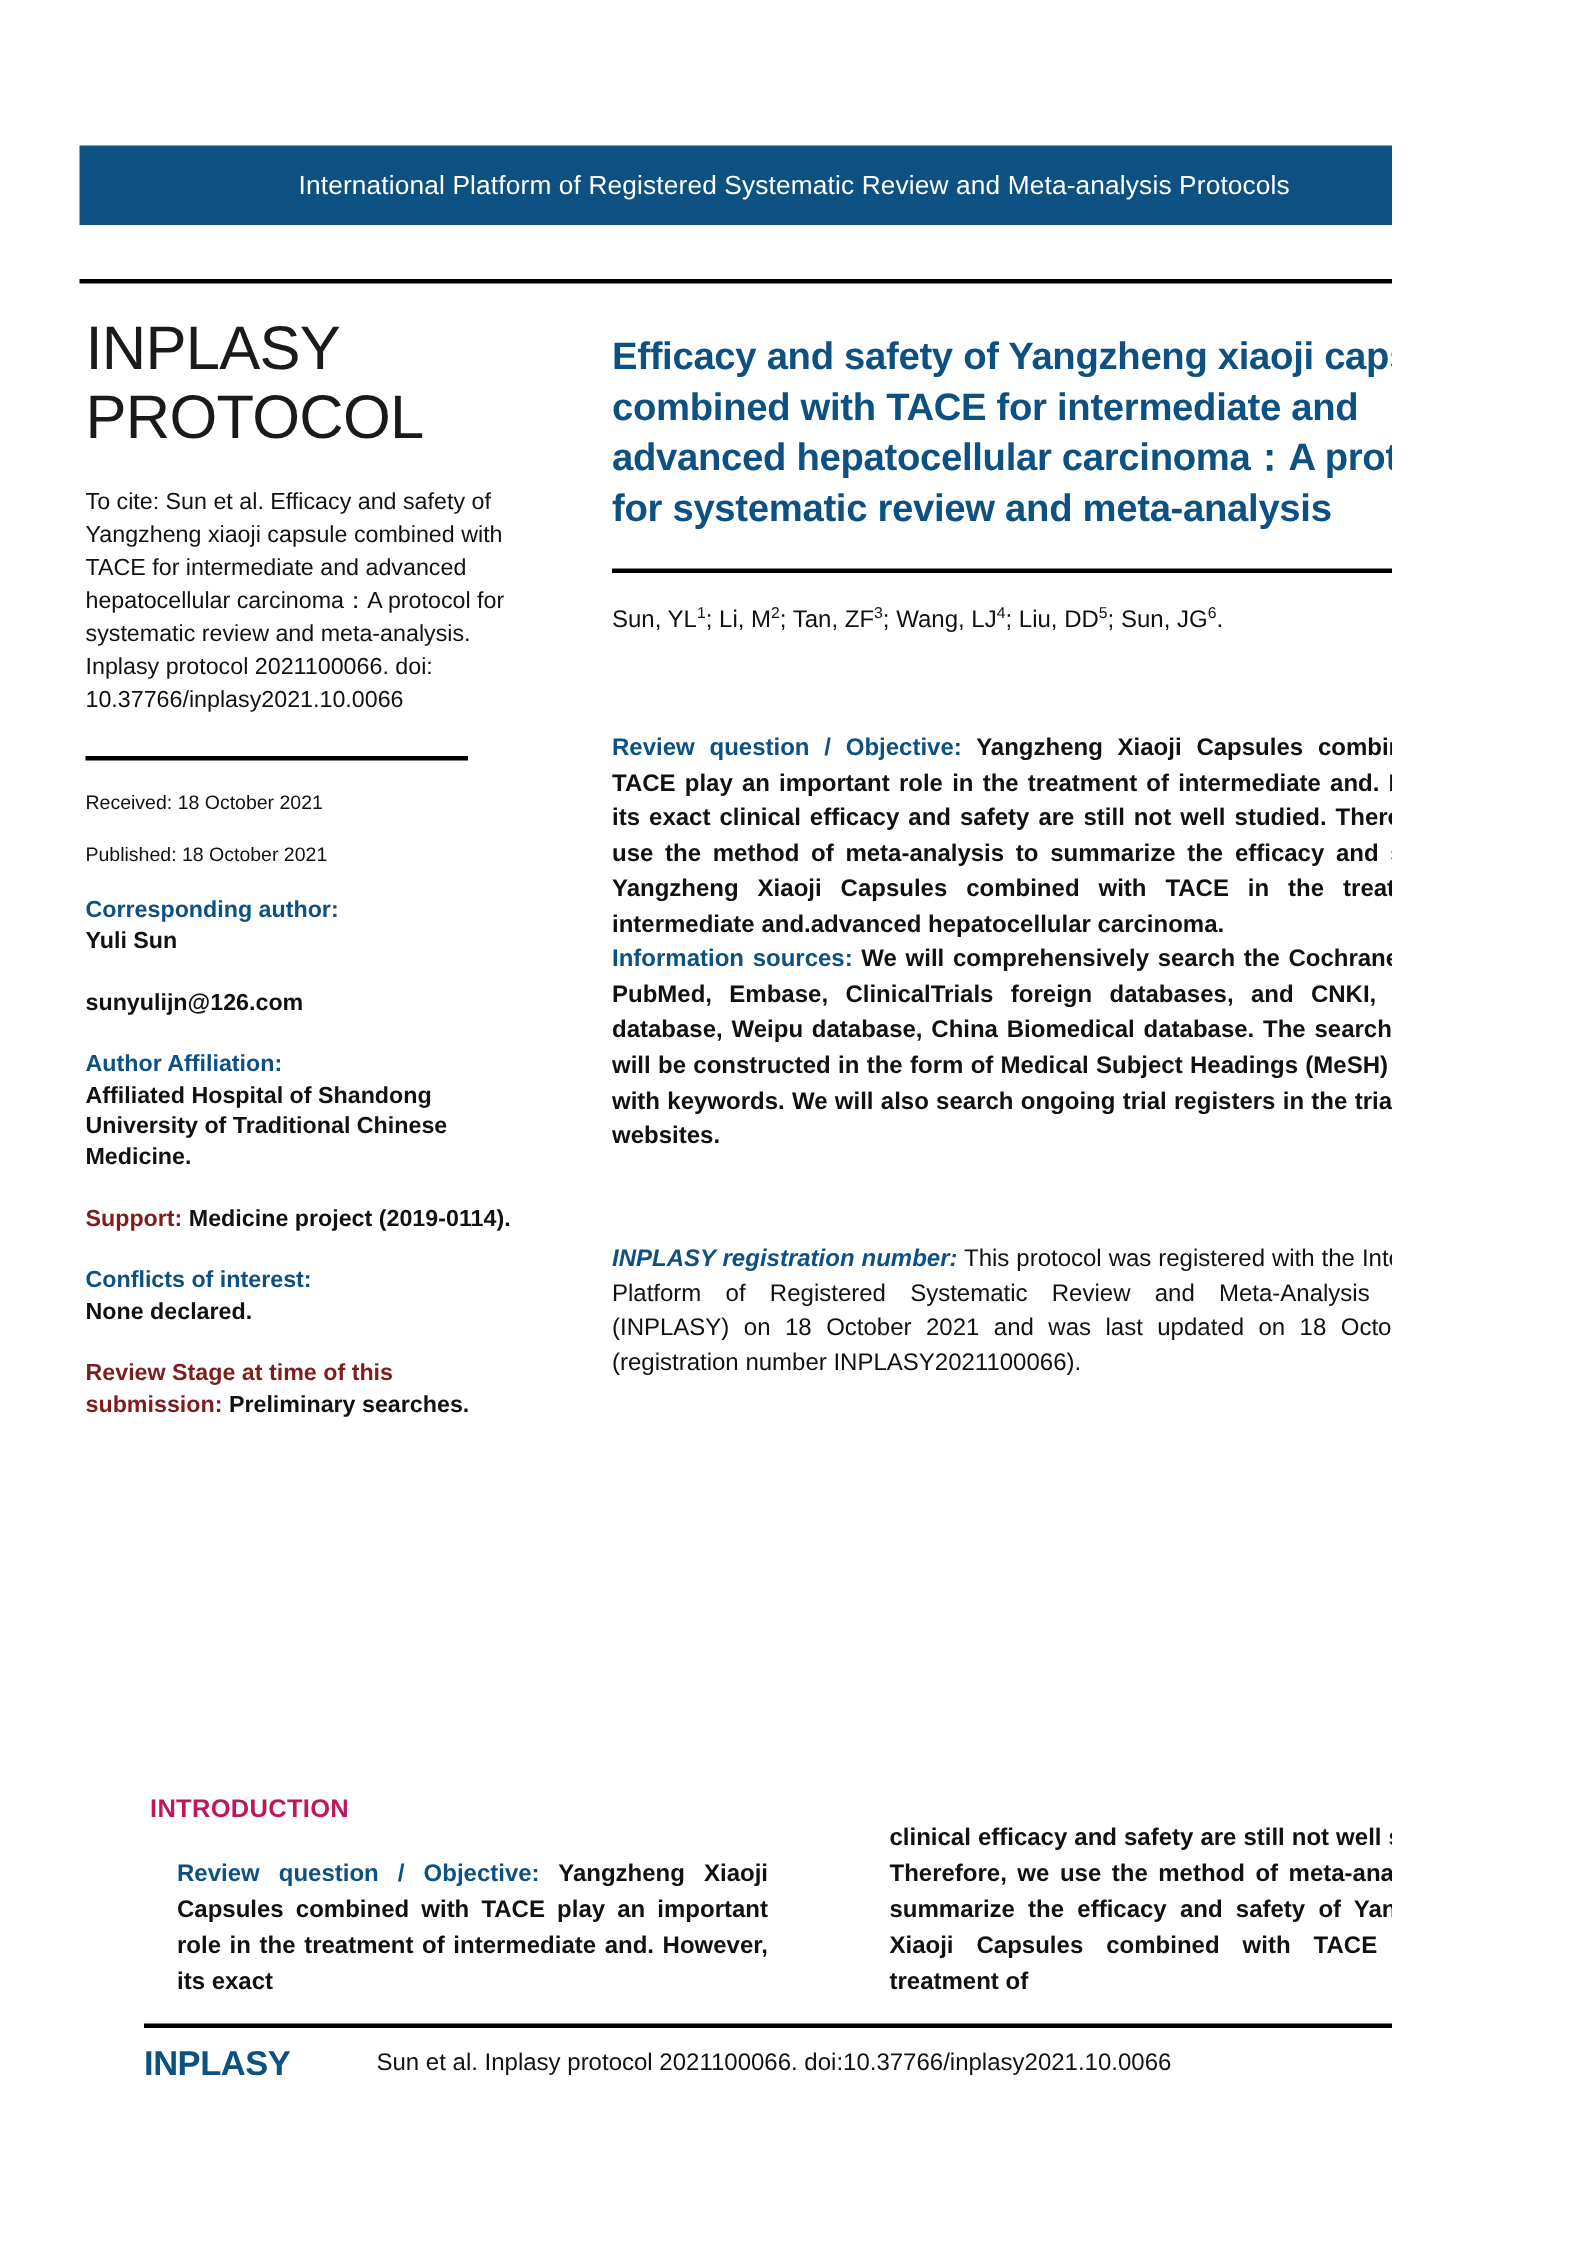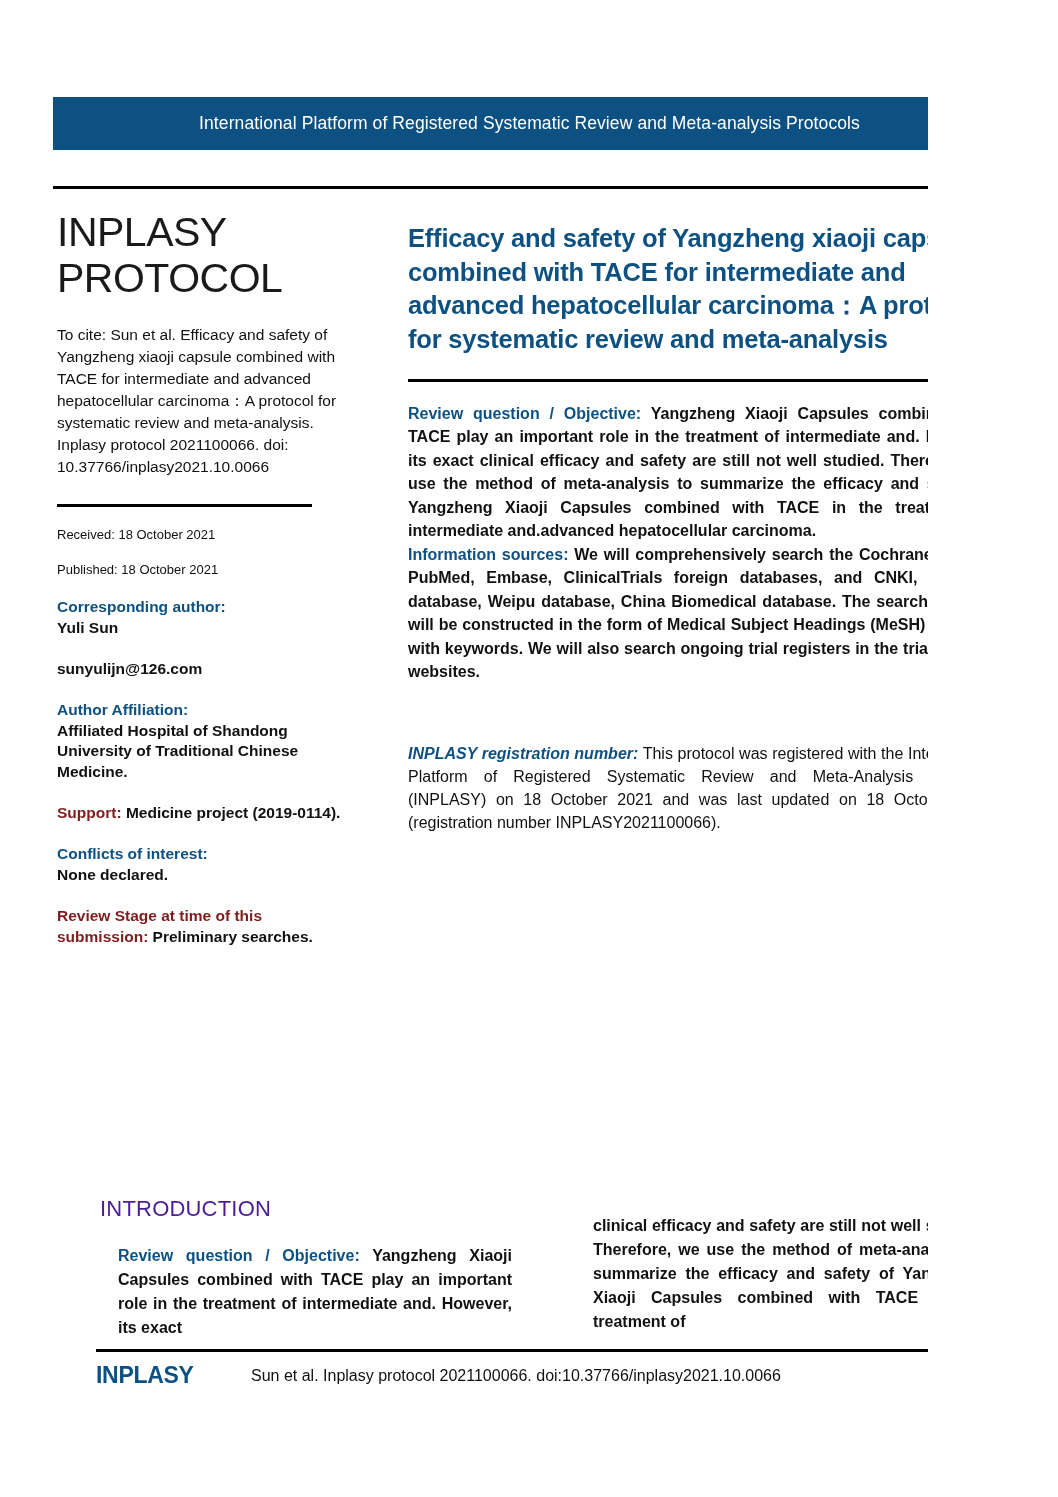--- a/index.html
+++ b/index.html
@@ -168,23 +168,23 @@
   .bottom {
     position: absolute;
     left: 100px;
     top: 1196px;
     width: 906px;
     display: flex;
     gap: 45px;
   }
   .bcol { width: 430px; }
   .sec-head {
-    color: #4c1d95;
-    font-size: 22px;
-    font-weight: normal;
+    color: #be185d;
+    font-size: 17px;
+    font-weight: bold;
     margin: 0 0 22px 0;
     letter-spacing: 0.2px;
   }
   .bcol p {
     font-size: 16px;
     line-height: 1.5;
     text-align: justify;
     font-weight: bold;
     margin: 18px;
     color: #111;
@@ -284,20 +284,21 @@
     </div>
 
     <div class="block">
       <span class="head-inline">Review Stage at time of this submission:</span><span class="body"> Preliminary searches.</span>
     </div>
   </div>
 
   <div class="maincol">
     <h1 class="paper-title">Efficacy and safety of Yangzheng xiaoji capsule combined with TACE for intermediate and advanced hepatocellular carcinoma：A protocol for systematic review and meta-analysis</h1>
     <div class="title-rule"></div>
+    <p class="authors">Sun, YL<sup>1</sup>; Li, M<sup>2</sup>; Tan, ZF<sup>3</sup>; Wang, LJ<sup>4</sup>; Liu, DD<sup>5</sup>; Sun, JG<sup>6</sup>.</p>
 
     <p class="abs-block">
       <span class="lbl">Review question / Objective:</span><span> Yangzheng Xiaoji Capsules combined with TACE play an important role in the treatment of intermediate and. However, its exact clinical efficacy and safety are still not well studied. Therefore, we use the method of meta-analysis to summarize the efficacy and safety of Yangzheng Xiaoji Capsules combined with TACE in the treatment of intermediate and.advanced hepatocellular carcinoma.</span>
     </p>
     <p class="abs-block">
       <span class="lbl">Information sources:</span><span> We will comprehensively search the Cochrane Library, PubMed, Embase, ClinicalTrials foreign databases, and CNKI, Wanfang database, Weipu database, China Biomedical database. The search strategy will be constructed in the form of Medical Subject Headings (MeSH) combine with keywords. We will also search ongoing trial registers in the trial registry websites.</span>
     </p>
 
     <p class="reg-block">
       <span class="lbl">INPLASY registration number:</span><span> This protocol was registered with the International Platform of Registered Systematic Review and Meta-Analysis Protocols (INPLASY) on 18 October 2021 and was last updated on 18 October 2021 (registration number INPLASY2021100066).</span>

